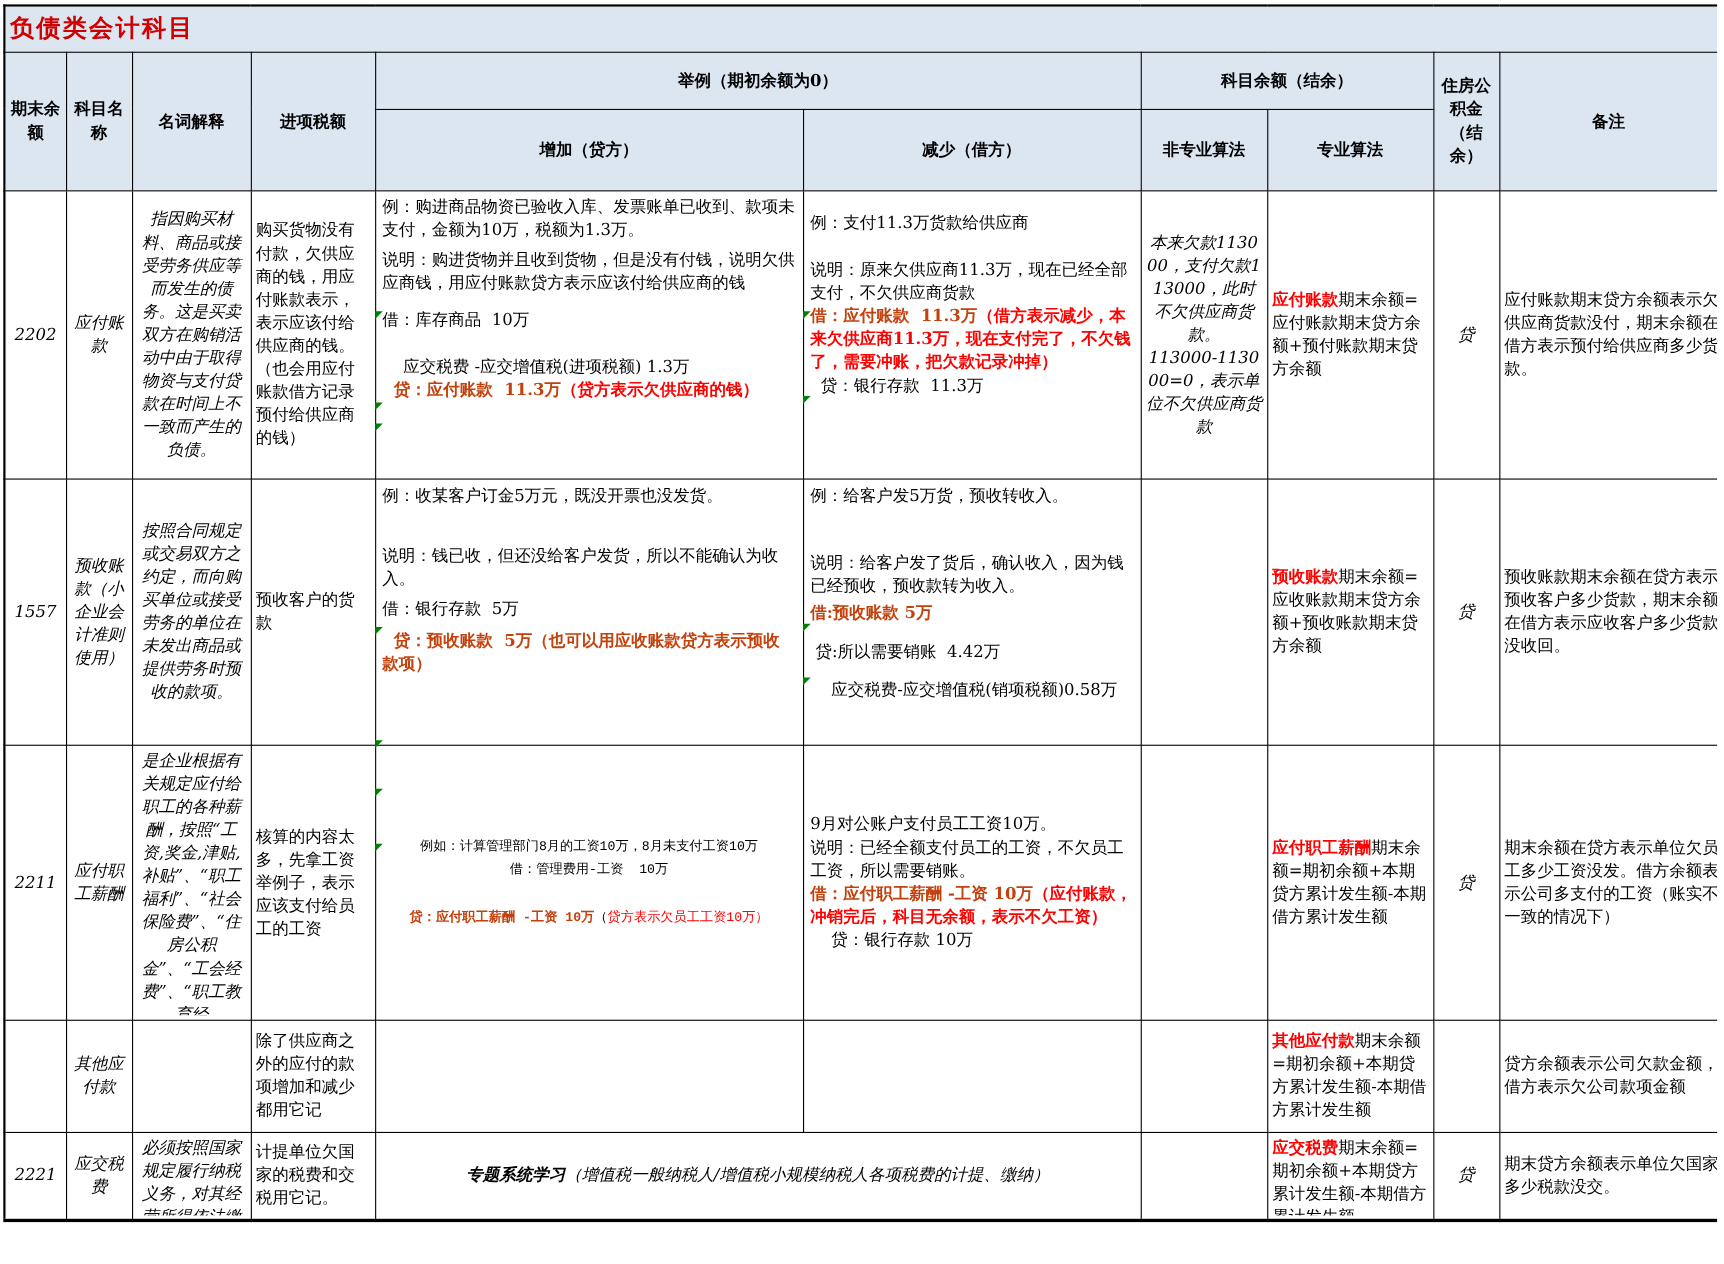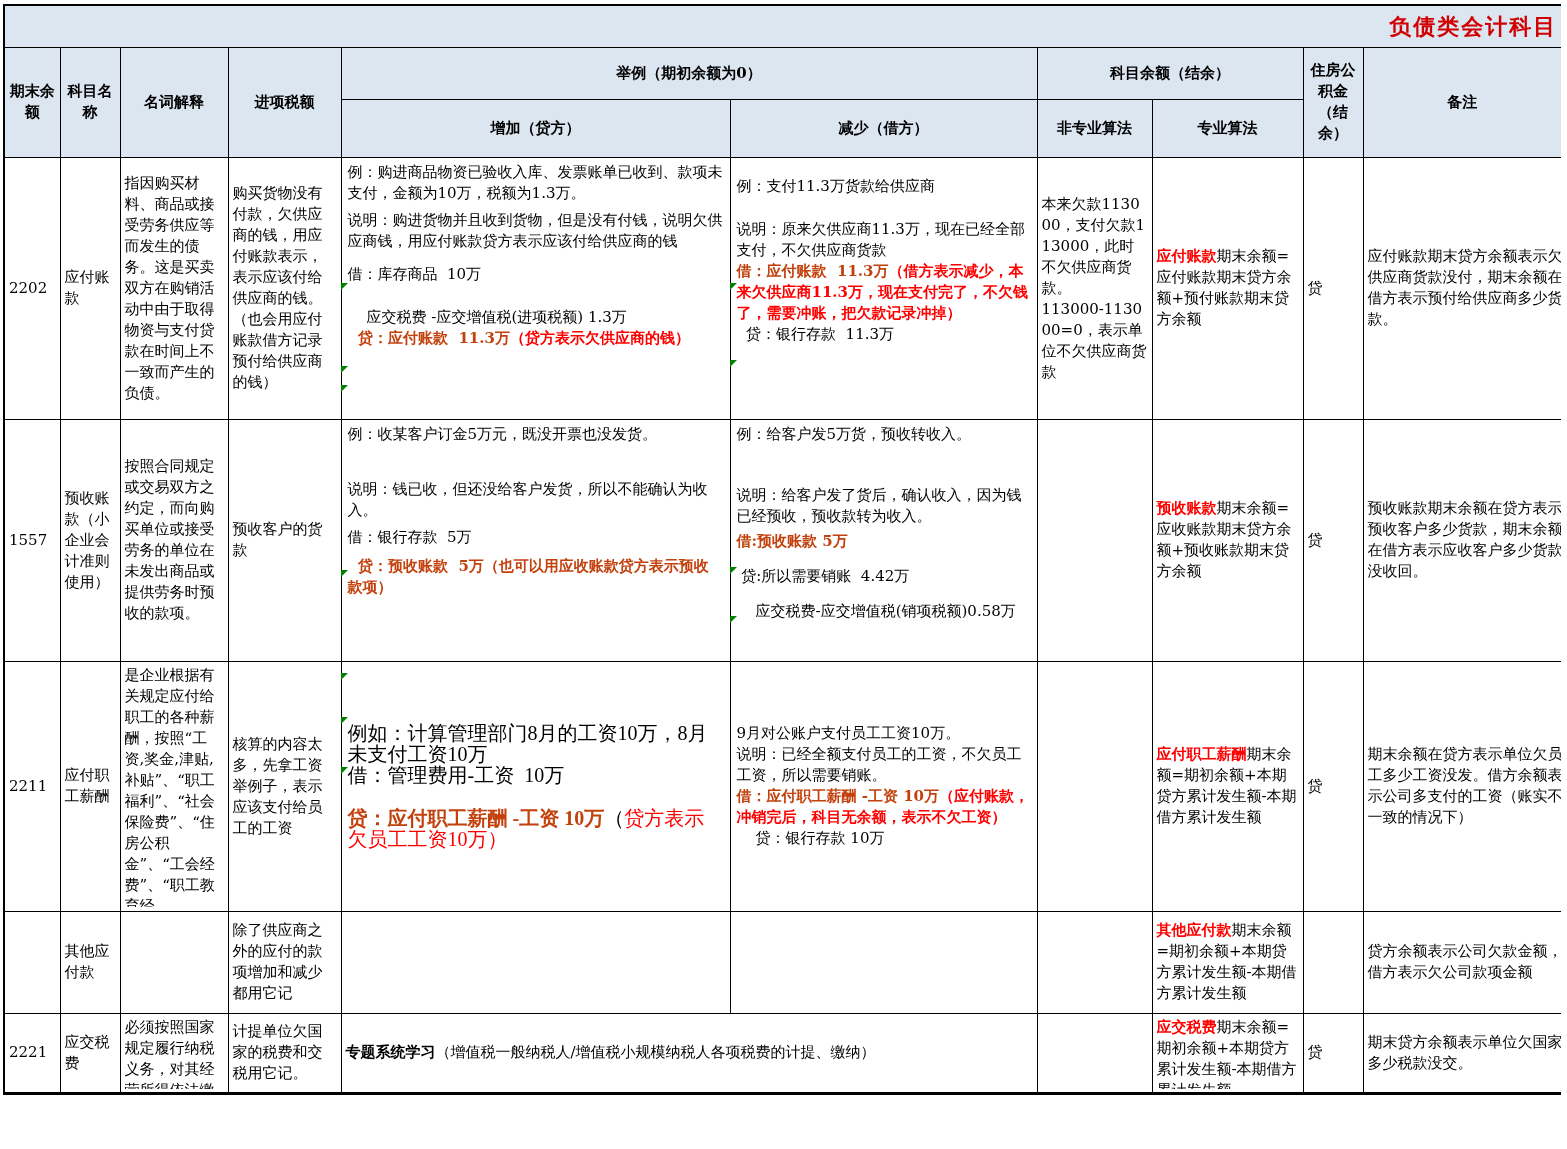--- a/index.html
+++ b/index.html
@@ -4,34 +4,34 @@
 <style>
   html,body{margin:0;padding:0;background:#ffffff;}
   body{width:1567px;height:1149px;overflow:hidden;font-family:"DejaVu Serif",serif;}
   #sheet{position:relative;width:1567px;height:1149px;background:#ffffff;}
   table{border-collapse:collapse;table-layout:fixed;position:absolute;left:3px;top:4px;width:1557px;
         border:2px solid #000;border-bottom:3px solid #000;border-right:none;}
   td{border:1px solid #000;font-size:15px;line-height:21px;color:#000;padding:2px 4px;
      vertical-align:middle;overflow:hidden;word-break:break-all;}
   tr.tr-title{height:42px;}
   tr.rB{height:52px;}
-  tr.rC{height:58px;}
+  tr.rC{height:74px;}
   tr.r1{height:262px;}
   tr.r2{height:242px;}
   tr.r3{height:250px;}
   tr.r4{height:102px;}
   tr.r5{height:80px;}
   .noR{border-right:none !important;}
   .hdr td{background:#dce6f1;font-weight:bold;text-align:center;}
-  td.title{background:#dce6f1;color:#d00000;font-weight:bold;font-size:22px;text-align:right;letter-spacing:2px;}
-  .ctr{}
+  td.title{background:#dce6f1;color:#d00000;font-weight:bold;font-size:22px;text-align:left;letter-spacing:2px;}
+  .ctr{text-align:center;font-style:italic;}
   .lft{text-align:left;}
   .ex{vertical-align:top;padding:4px 6px;text-align:left;}
   .exm{vertical-align:middle;padding:4px 6px;text-align:left;}
-  .hei{font-family:Liberation Serif, serif;font-size:20px;}
+  .hei{font-family:Liberation Mono, monospace;font-size:12px;text-align:center;}
   .ln{white-space:pre-wrap;}
   .blue{color:#c2410c;}
   .red{color:#ff0000;}
   .b{font-weight:bold;}
   .remark .in{width:208px;}
   .clip72{height:72px;overflow:hidden;}
   .flag{position:absolute;width:0;height:0;border-left:7px solid #008000;border-bottom:7px solid transparent;}
 </style>
 </head>
 <body>

